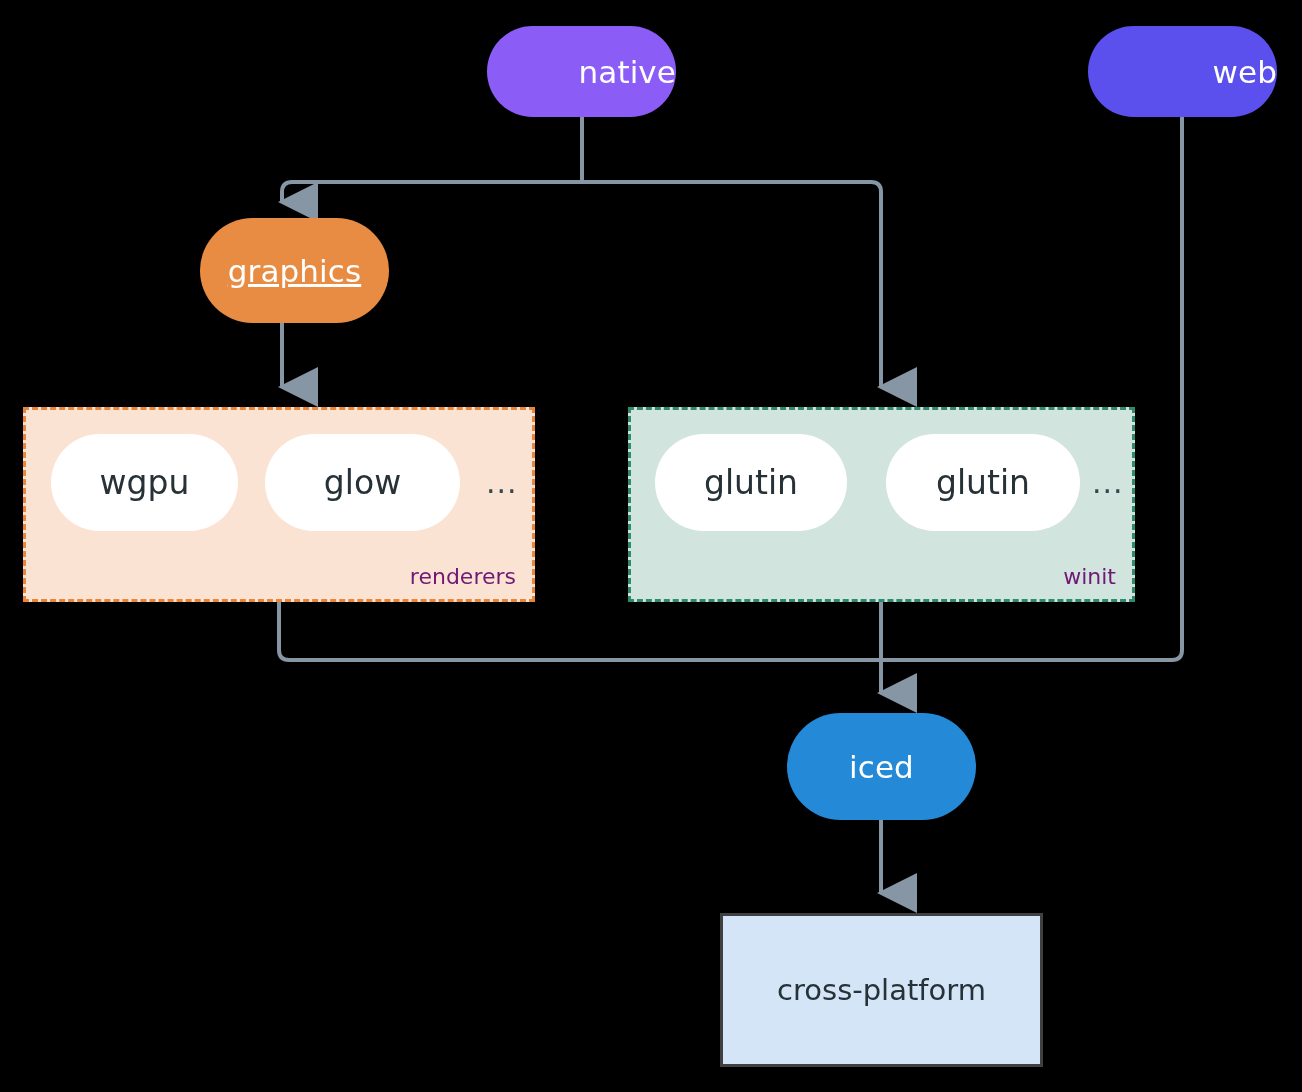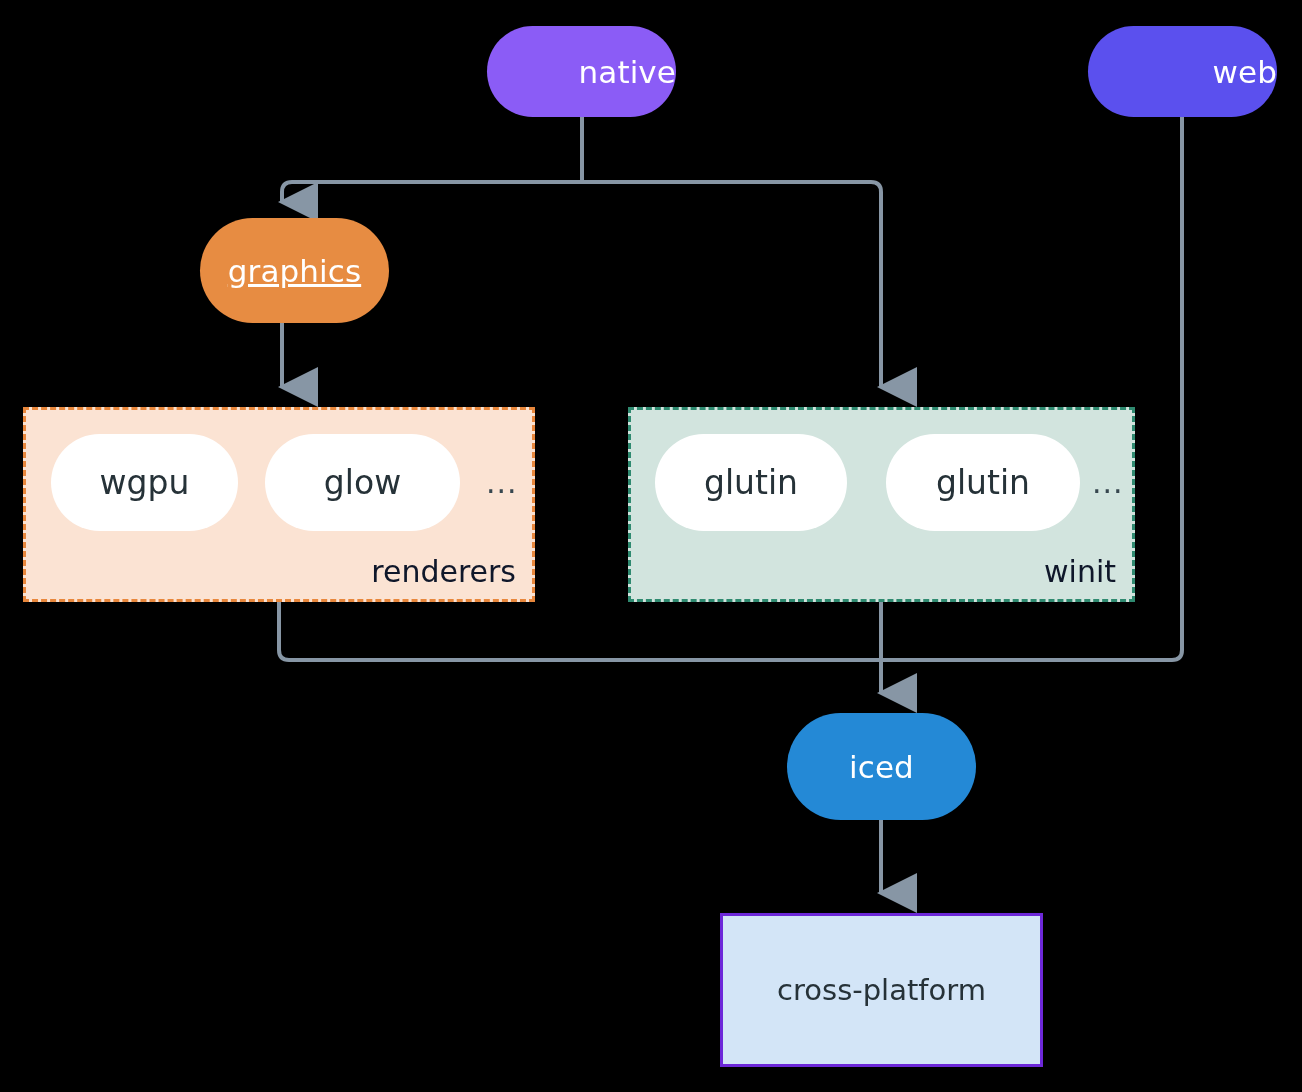--- a/index.html
+++ b/index.html
@@ -80,27 +80,27 @@
     position: absolute;
     color: #37474f;
     font-size: 30px;
     top: 55px;
     letter-spacing: 1px;
   }
   .group-label {
     position: absolute;
     right: 16px;
     bottom: 10px;
-    font-size: 30px;
-    color: #0f172a;
+    font-size: 22px;
+    color: #701a75;
   }
   #node-app {
     left: 720px; top: 913px; width: 323px; height: 154px;
     background: #d3e5f7;
-    border: 3px solid #6d28d9;
+    border: 3px solid #404040;
     color: #263238;
     font-size: 29px;
     line-height: 1.45;
     flex-direction: column;
   }
 </style>
 </head>
 <body>
 
 <div id="diagram-root">

